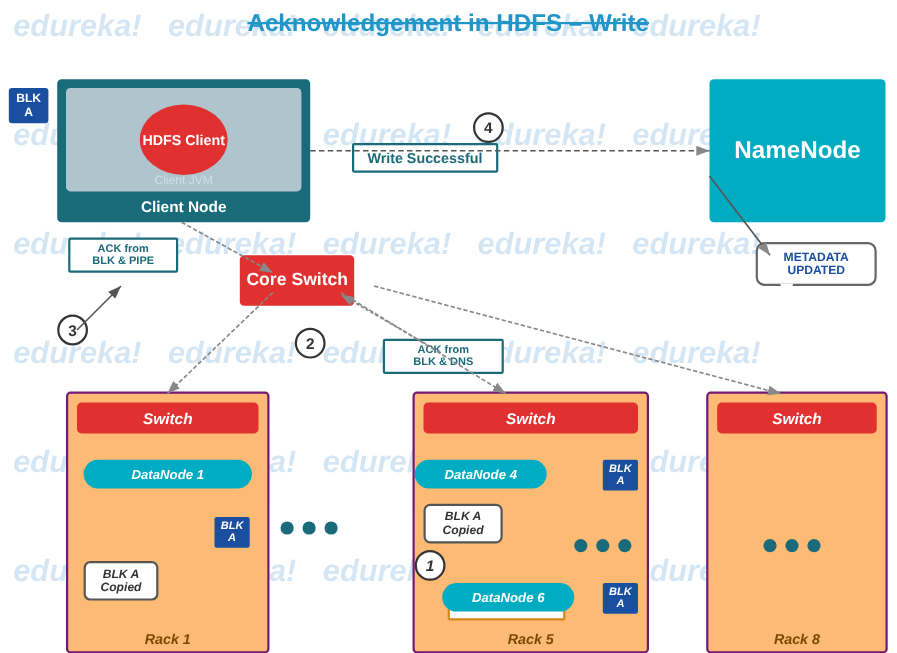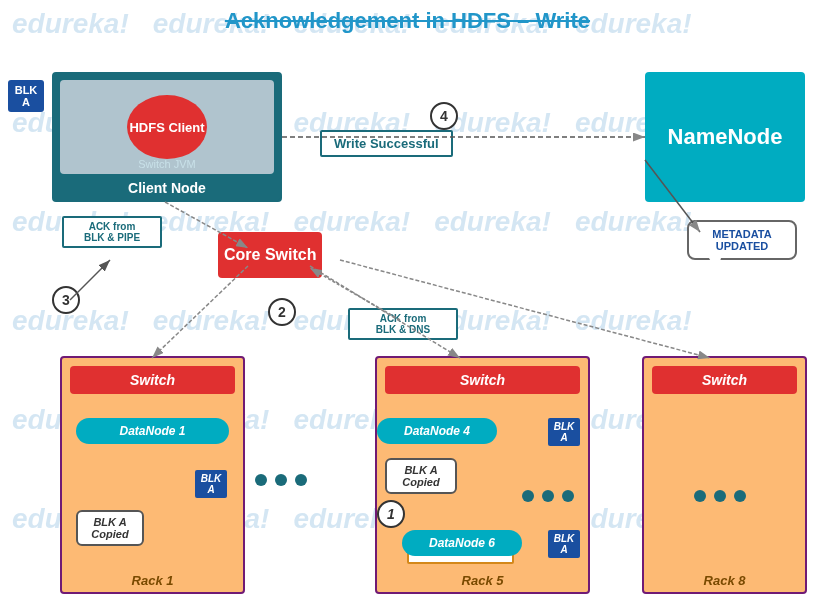--- a/index.html
+++ b/index.html
@@ -371,21 +371,21 @@
   <div class="title">Acknowledgement in HDFS – Write</div>
 
   <div class="blk-a-topleft">
     <div>BLK</div>
     <div>A</div>
   </div>
 
   <div class="client-node-container">
     <div class="client-jvm">
       <div class="hdfs-client-box">HDFS Client</div>
-      <div class="client-jvm-label">Switch JVM</div>
+      <div class="client-jvm-label">Client JVM</div>
     </div>
     <div class="client-node-label">Client Node</div>
   </div>
 
   <div class="namenode-box">
     <div class="namenode-label">NameNode</div>
   </div>
 
   <div class="write-successful">Write Successful</div>
 

